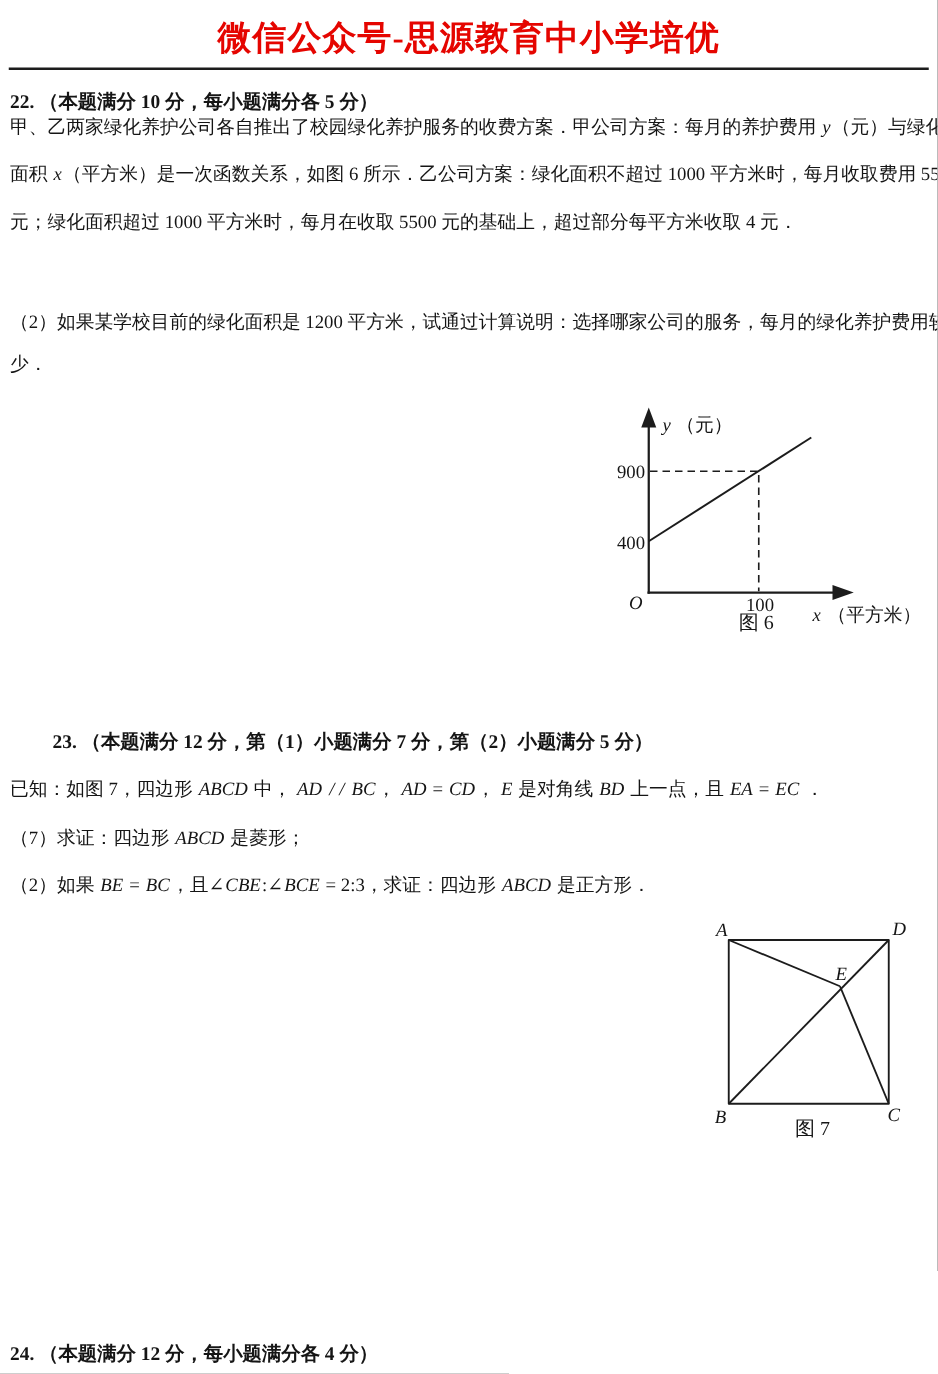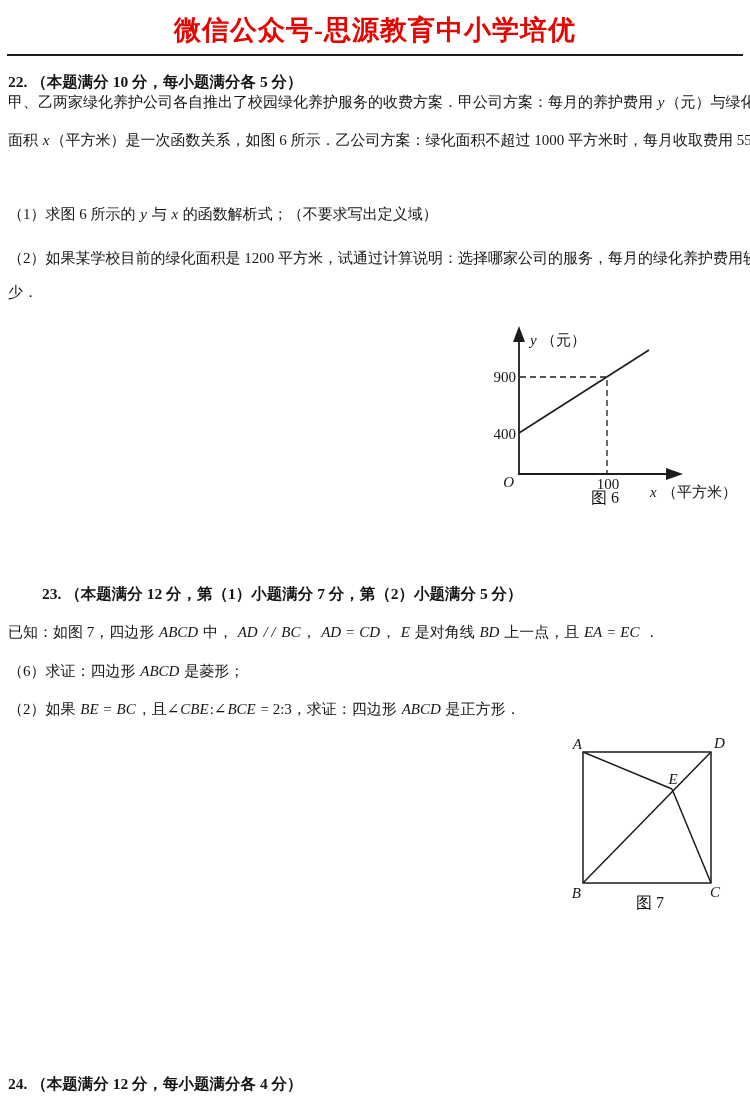--- a/index.html
+++ b/index.html
@@ -52,21 +52,21 @@
 <div class="page">
 
   <div class="abs title" id="title-el" style="color: rgb(229, 5, 0);">微信公众号-思源教育中小学培优</div>
 
   <div class="abs rule"></div>
 
   <div class="abs h-line" style="top:72px;">22. （本题满分 10 分，每小题满分各 5 分）</div>
 
   <div class="abs t-line" style="top:93px;text-align:right;"><span>甲、乙两家绿化养护公司各自推出了校园绿化养护服务的收费方案．甲公司方案：每月的养护费用 </span><span class="vi">y</span><span>（元）与绿化</span></div>
   <div class="abs t-line" style="top:131px;"><span>面积 </span><span class="vi">x</span><span>（平方米）是一次函数关系，如图 6 所示．乙公司方案：绿化面积不超过 1000 平方米时，每月收取费用 5500</span></div>
-  <div class="abs t-line" style="top:205px;"><span>（1）求图 6 所示的 </span><span class="vi">y</span><span> 与 </span><span class="vi">x</span><span> 的函数解析式；（不要求写出定义域）</span></div>
+  <div class="abs t-line" style="top:169px;"><span>元；绿化面积超过 1000 平方米时，每月在收取 5500 元的基础上，超过部分每平方米收取 4 元．</span></div>
   <div class="abs t-line" style="top:249px;"><span>（2）如果某学校目前的绿化面积是 1200 平方米，试通过计算说明：选择哪家公司的服务，每月的绿化养护费用较</span></div>
   <div class="abs t-line" style="top:283px;"><span>少．</span></div>
 
   <svg style="left:440px;top:325px;" width="310" height="185" viewBox="0 0 310 185">
 
     <line class="ax" x1="79" y1="12" x2="79" y2="150"></line>
     <polygon class="ah" points="79,1 73,17 85,17"></polygon>
     <line class="ax" x1="78" y1="149" x2="228" y2="149"></line>
     <polygon class="ah" points="243,149 226,143 226,155"></polygon>
 
@@ -80,21 +80,21 @@
     <text class="fl" x="76" y="114" text-anchor="end">400</text>
     <text class="fv" x="74" y="162" text-anchor="end">O</text>
     <text class="fl" x="168" y="164" text-anchor="middle">100</text>
     <text class="fv" x="210" y="172">x</text>
     <text class="fl" x="222" y="172">（平方米）</text>
     <text class="fcap" x="165" y="178" text-anchor="middle">图 6</text>
   </svg>
 
   <div class="abs h-line" style="top:584px;margin-left:34px;">23. （本题满分 12 分，第（1）小题满分 7 分，第（2）小题满分 5 分）</div>
   <div class="abs t-line" style="top:623px;"><span>已知：如图 7，四边形 </span><span class="vi">ABCD</span><span> 中， </span><span class="vi">AD</span><span class="vi"> / / </span><span class="vi">BC</span><span>， </span><span class="vi">AD</span><span> = </span><span class="vi">CD</span><span>， </span><span class="vi">E</span><span> 是对角线 </span><span class="vi">BD</span><span> 上一点，且 </span><span class="vi">EA</span><span> = </span><span class="vi">EC</span><span> ．</span></div>
-  <div class="abs t-line" style="top:662px;"><span>（6）求证：四边形 </span><span class="vi">ABCD</span><span> 是菱形；</span></div>
+  <div class="abs t-line" style="top:662px;"><span>（7）求证：四边形 </span><span class="vi">ABCD</span><span> 是菱形；</span></div>
   <div class="abs t-line" style="top:700px;"><span>（2）如果 </span><span class="vi">BE</span><span> = </span><span class="vi">BC</span><span>，且∠</span><span class="vi">CBE</span><span>:∠</span><span class="vi">BCE</span><span> = 2:3，求证：四边形 </span><span class="vi">ABCD</span><span> 是正方形．</span></div>
 
   <svg style="left:555px;top:733px;" width="195" height="182" viewBox="0 0 195 182">
     <rect class="g7" x="28" y="19" width="128" height="131"></rect>
     <line class="g7" x1="28" y1="150" x2="156" y2="19"></line>
     <line class="g7" x1="28" y1="19" x2="117" y2="56"></line>
     <line class="g7" x1="117" y1="56" x2="156" y2="150"></line>
     <text class="fv" x="27" y="16" text-anchor="end">A</text>
     <text class="fv" x="159" y="15" text-anchor="start">D</text>
     <text class="fv" x="26" y="165" text-anchor="end">B</text>

